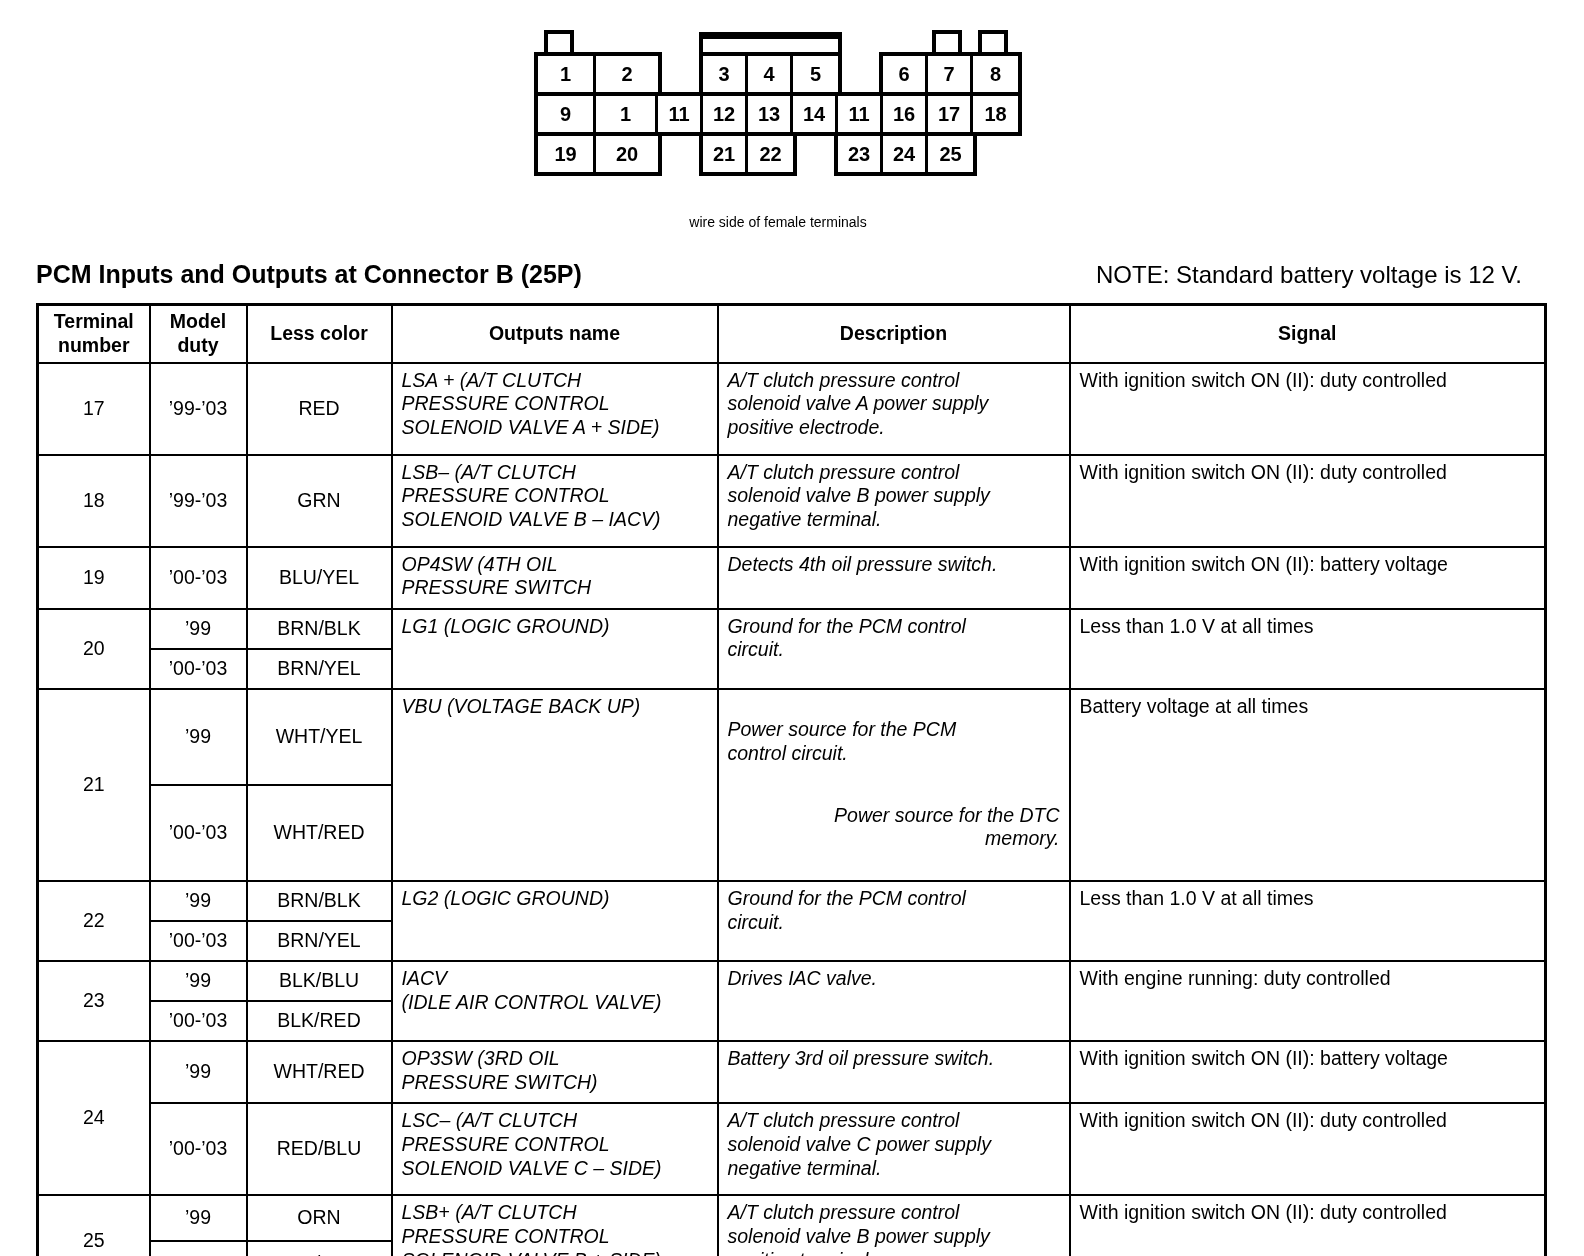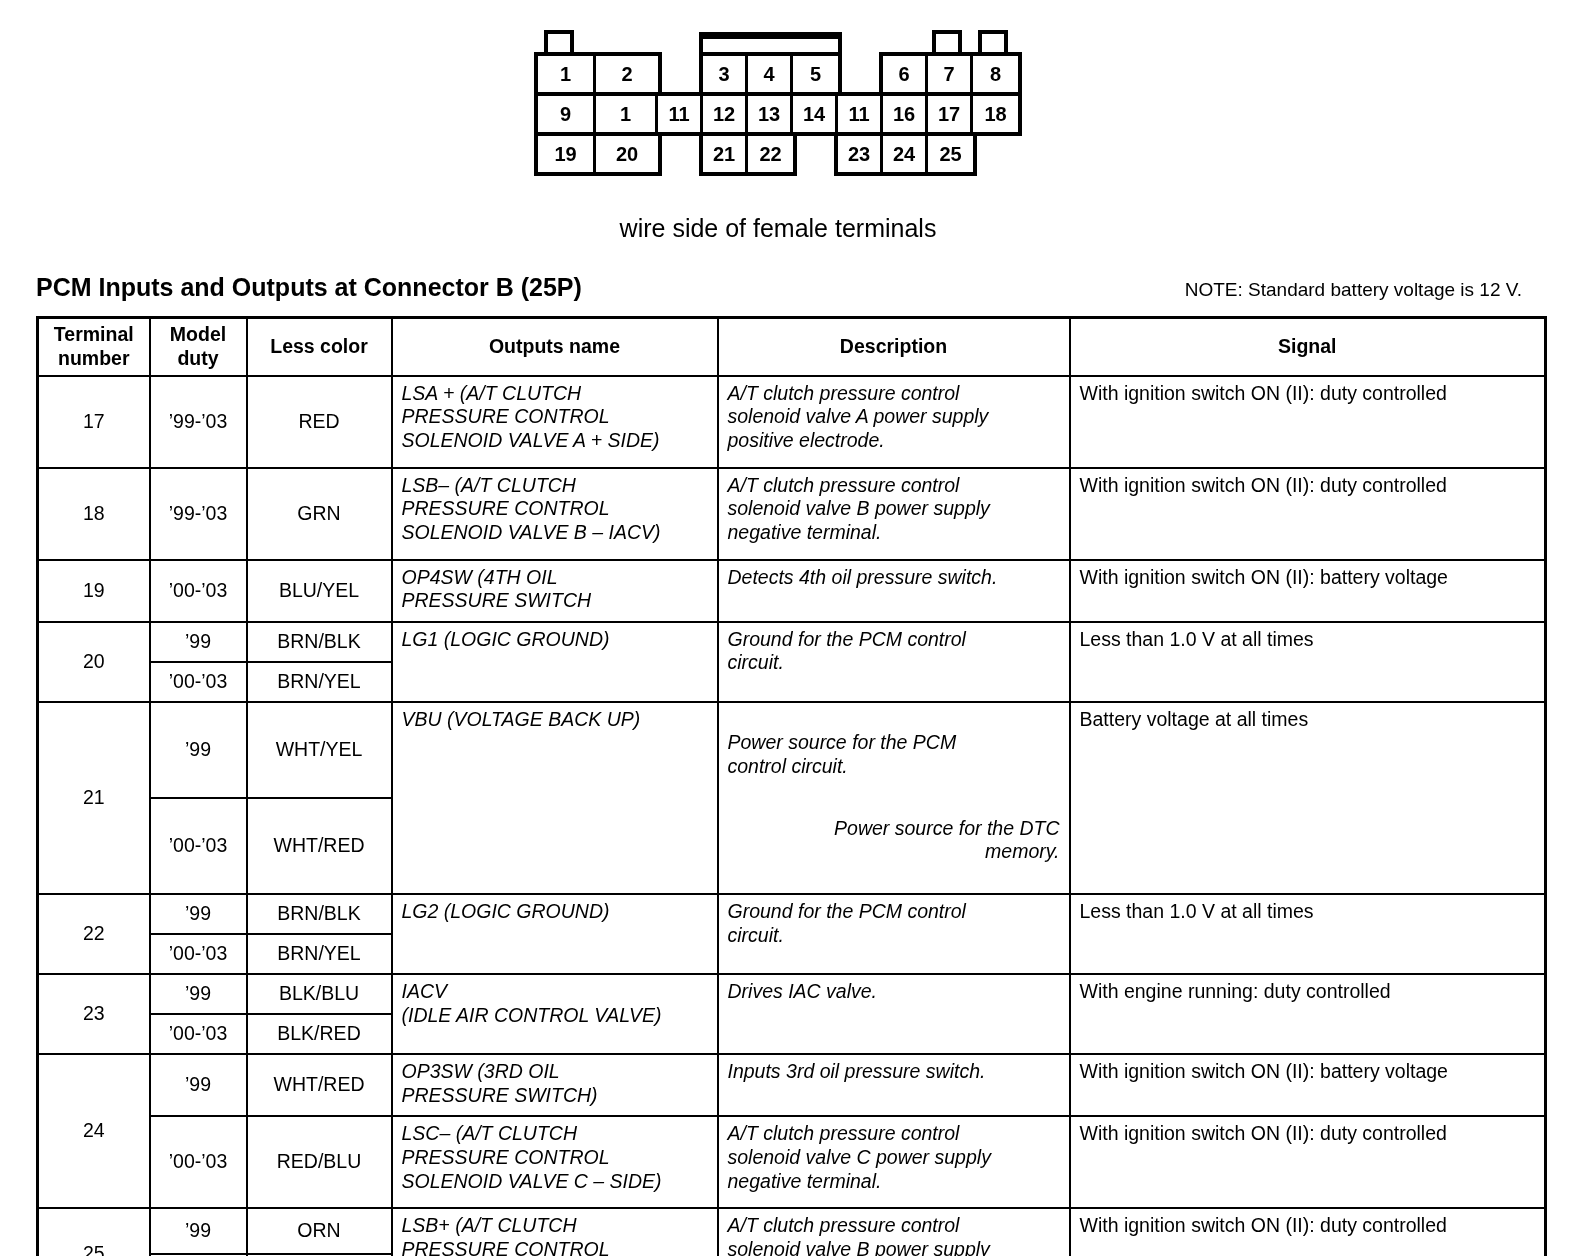--- a/index.html
+++ b/index.html
@@ -49,33 +49,33 @@
   .g-r3-right  { left: 300px; top: 102px; width: 143px; height: 44px; }
 
   .w58 { flex: 0 0 58px; }
   .w62 { flex: 0 0 62px; }
   .w45 { flex: 1 1 45px; }
 
   .connector-caption {
     width: 488px;
     margin: 36px 0 0 534px;
     text-align: center;
-    font-size: 25px;
+    font-size: 14px;
   }
 
   
   .heading-row {
     display: flex;
     justify-content: space-between;
     align-items: baseline;
     margin: 30px 62px 0 36px;
     gap: 8px;
   }
   .page-title { font-size: 25px; font-weight: bold; }
-  .note-text  { font-size: 19px; text-align: right; }
+  .note-text  { font-size: 24px; text-align: right; }
 
   
   table {
     border-collapse: collapse;
     table-layout: fixed;
     width: 1508px;
     margin: 14px 0 0 36px;
     border: 3px solid #000;
   }
   th, td {
@@ -284,21 +284,21 @@
     <td class="c-year">’00-’03</td>
     <td class="c-wire">BLK/RED</td>
   </tr>
 
   <tr class="h62">
     <td class="c-term" rowspan="2">24</td>
     <td class="c-year">’99</td>
     <td class="c-wire">WHT/RED</td>
     <td class="c-name">OP3SW (3RD OIL
 PRESSURE SWITCH)</td>
-    <td class="c-desc">Inputs 3rd oil pressure switch.</td>
+    <td class="c-desc">Battery 3rd oil pressure switch.</td>
     <td class="c-signal">With ignition switch ON (II): battery voltage</td>
   </tr>
   <tr class="h92">
     <td class="c-year">’00-’03</td>
     <td class="c-wire">RED/BLU</td>
     <td class="c-name">LSC– (A/T CLUTCH
 PRESSURE CONTROL
 SOLENOID VALVE C – SIDE)</td>
     <td class="c-desc">A/T clutch pressure control
 solenoid valve C power supply

